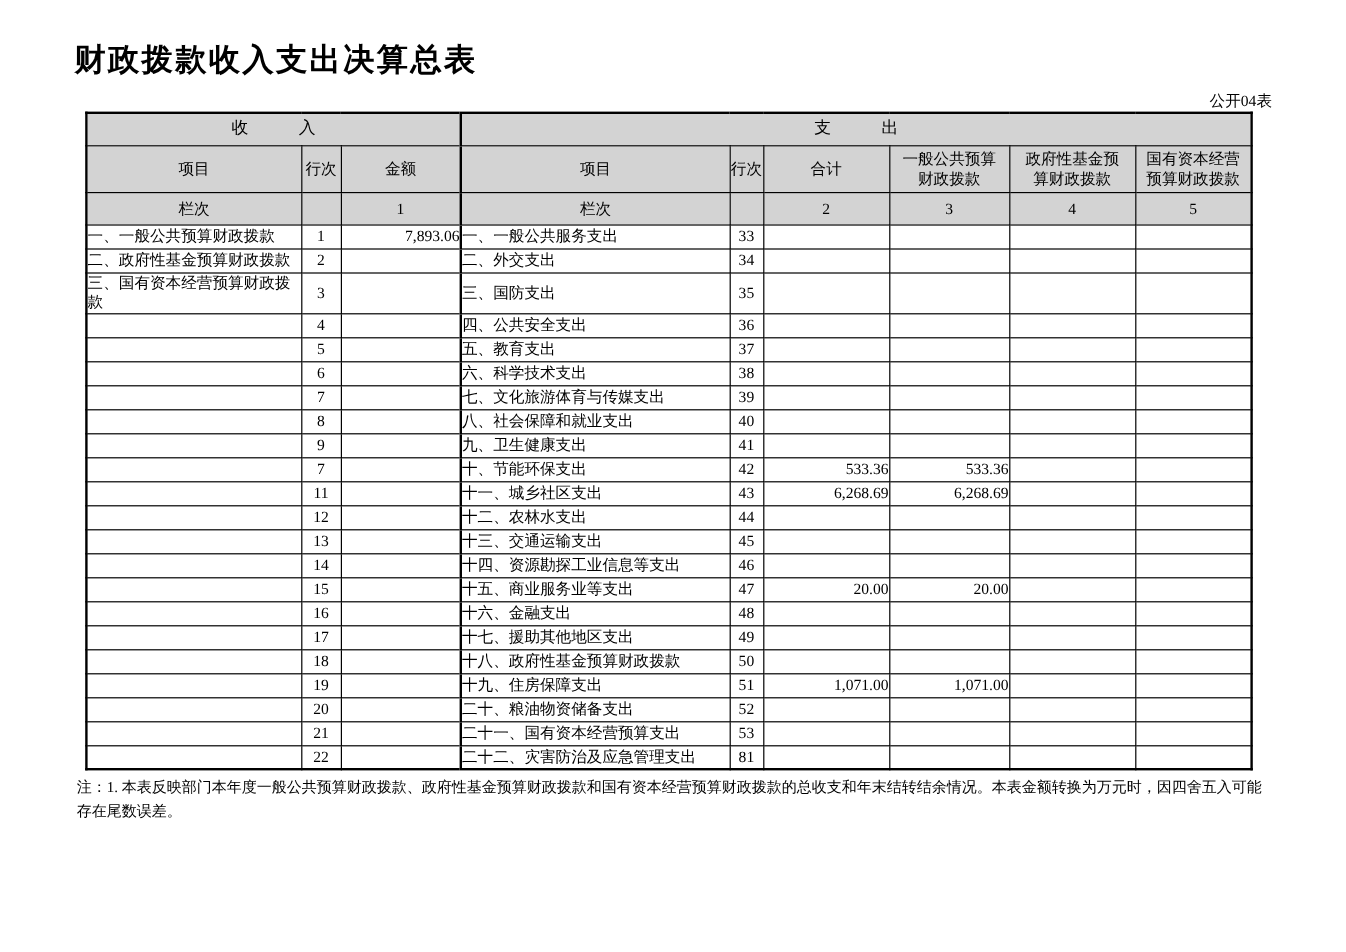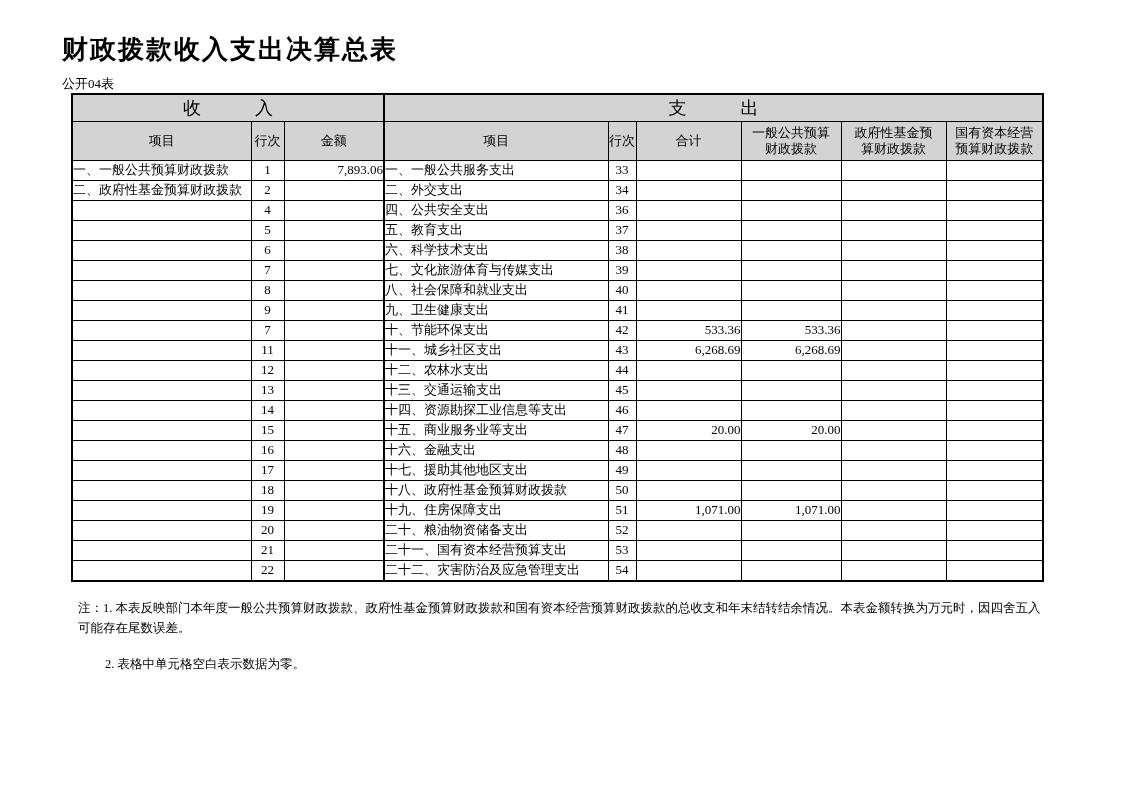--- a/index.html
+++ b/index.html
@@ -10,21 +10,21 @@
   }
   .content{padding:0 62px;}
   .title{
     margin-top:32px;
     font-size:26px;
     font-weight:bold;
     letter-spacing:2px;
   }
   .code-line{
     margin-top:8px;
-    text-align:left;
+    text-align:right;
     font-size:13px;
   }
   .meta-row{
     display:flex;
     justify-content:space-between;
     align-items:baseline;
     font-size:13px;
     margin-top:3px;
     margin-bottom:3px;
   }
@@ -43,34 +43,34 @@
     overflow:hidden;
     word-break:break-all;
   }
   thead th, thead td{
     background:#d3d3d3;
     font-weight:normal;
     text-align:center;
     border-top-width:2px;
     border-bottom-width:2px;
   }
-  tr.h1 th{height:26px;font-size:18px;}
+  tr.h1 th{height:26px;font-size:14px;}
   tr.h2 th{height:38px;white-space:pre-line;}
   tr.h3 td{height:26px;}
   tbody tr{height:20px;margin-top:36px;}
   td.l{text-align:left;padding-left:2px;}
   td.c{text-align:center;}
   td.r{text-align:right;padding-right:3px;}
   .div-l{border-left-width:2px !important;}
   .notes{
     font-size:12.5px;
     line-height:1.6;
     margin-top:4px;
   }
-  .notes p{margin:16px;}
+  .notes p{margin:2px;}
   .notes p.indent{padding-left:27px;}
 </style>
 </head>
 <body>
 
 <div class="content">
 
   <div class="title">财政拨款收入支出决算总表</div>
 
   <div class="code-line">公开04表</div>
@@ -100,20 +100,31 @@
         <th class="div-l">项目</th>
         <th>行次</th>
         <th>合计</th>
         <th>一般公共预算
 财政拨款</th>
         <th>政府性基金预
 算财政拨款</th>
         <th>国有资本经营
 预算财政拨款</th>
       </tr>
+      <tr class="h3">
+        <td>栏次</td>
+        <td></td>
+        <td>1</td>
+        <td class="div-l">栏次</td>
+        <td></td>
+        <td>2</td>
+        <td>3</td>
+        <td>4</td>
+        <td>5</td>
+      </tr>
     </thead>
     <tbody id="table-rows">
         <tr>
           <td class="l">一、一般公共预算财政拨款</td>
           <td class="c">1</td>
           <td class="r">7,893.06</td>
           <td class="l div-l">一、一般公共服务支出</td>
           <td class="c">33</td>
           <td class="r"></td>
           <td class="r"></td>
@@ -125,20 +136,31 @@
           <td class="c">2</td>
           <td class="r"></td>
           <td class="l div-l">二、外交支出</td>
           <td class="c">34</td>
           <td class="r"></td>
           <td class="r"></td>
           <td class="r"></td>
           <td class="r"></td>
         </tr>
         <tr>
+          <td class="l">三、国有资本经营预算财政拨款</td>
+          <td class="c">3</td>
+          <td class="r"></td>
+          <td class="l div-l">三、国防支出</td>
+          <td class="c">35</td>
+          <td class="r"></td>
+          <td class="r"></td>
+          <td class="r"></td>
+          <td class="r"></td>
+        </tr>
+        <tr>
           <td class="l"></td>
           <td class="c">4</td>
           <td class="r"></td>
           <td class="l div-l">四、公共安全支出</td>
           <td class="c">36</td>
           <td class="r"></td>
           <td class="r"></td>
           <td class="r"></td>
           <td class="r"></td>
         </tr>
@@ -327,27 +349,26 @@
           <td class="r"></td>
           <td class="r"></td>
           <td class="r"></td>
           <td class="r"></td>
         </tr>
         <tr>
           <td class="l"></td>
           <td class="c">22</td>
           <td class="r"></td>
           <td class="l div-l">二十二、灾害防治及应急管理支出</td>
-          <td class="c">54</td>
+          <td class="c">81</td>
           <td class="r"></td>
           <td class="r"></td>
           <td class="r"></td>
           <td class="r"></td>
         </tr>
       </tbody>
   </table>
 
   <div class="notes">
     <p>注：1. 本表反映部门本年度一般公共预算财政拨款、政府性基金预算财政拨款和国有资本经营预算财政拨款的总收支和年末结转结余情况。本表金额转换为万元时，因四舍五入可能存在尾数误差。</p>
-    <p class="indent">2. 表格中单元格空白表示数据为零。</p>
   </div>
 
 </div>
 
 </body></html>

